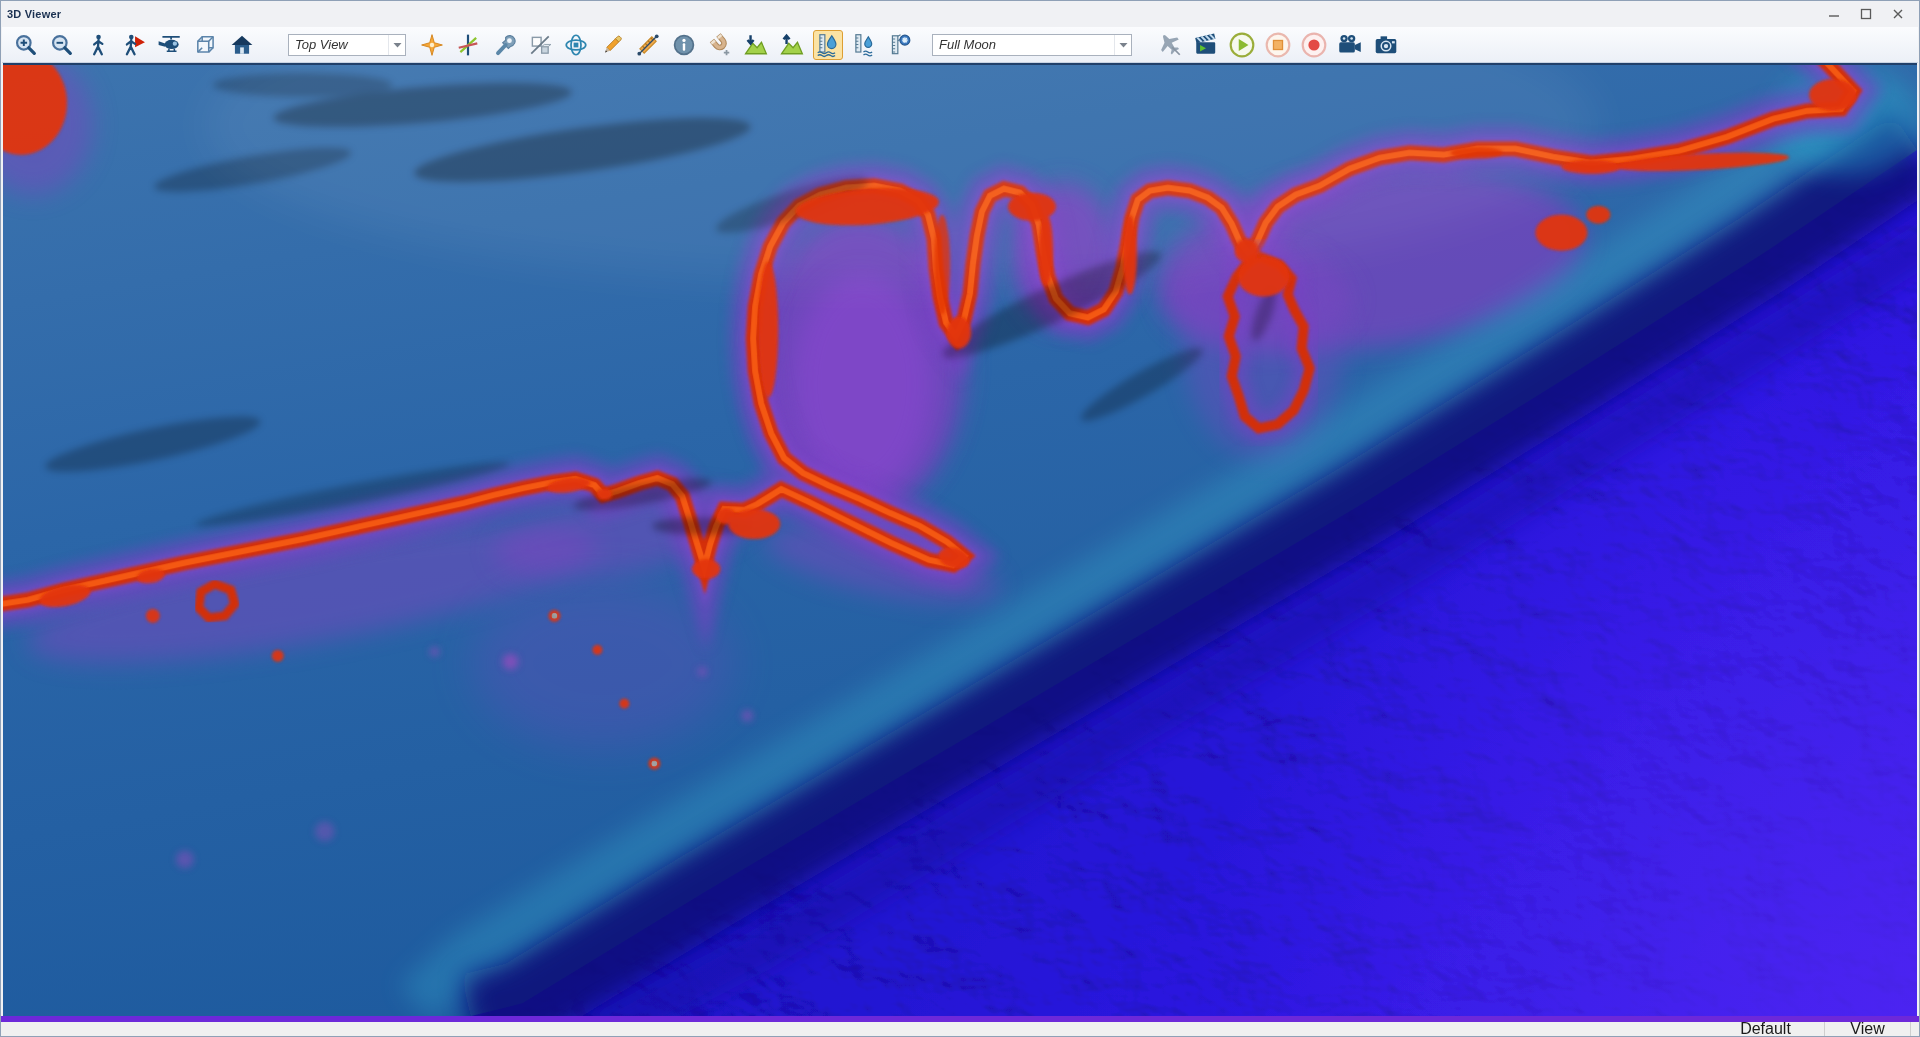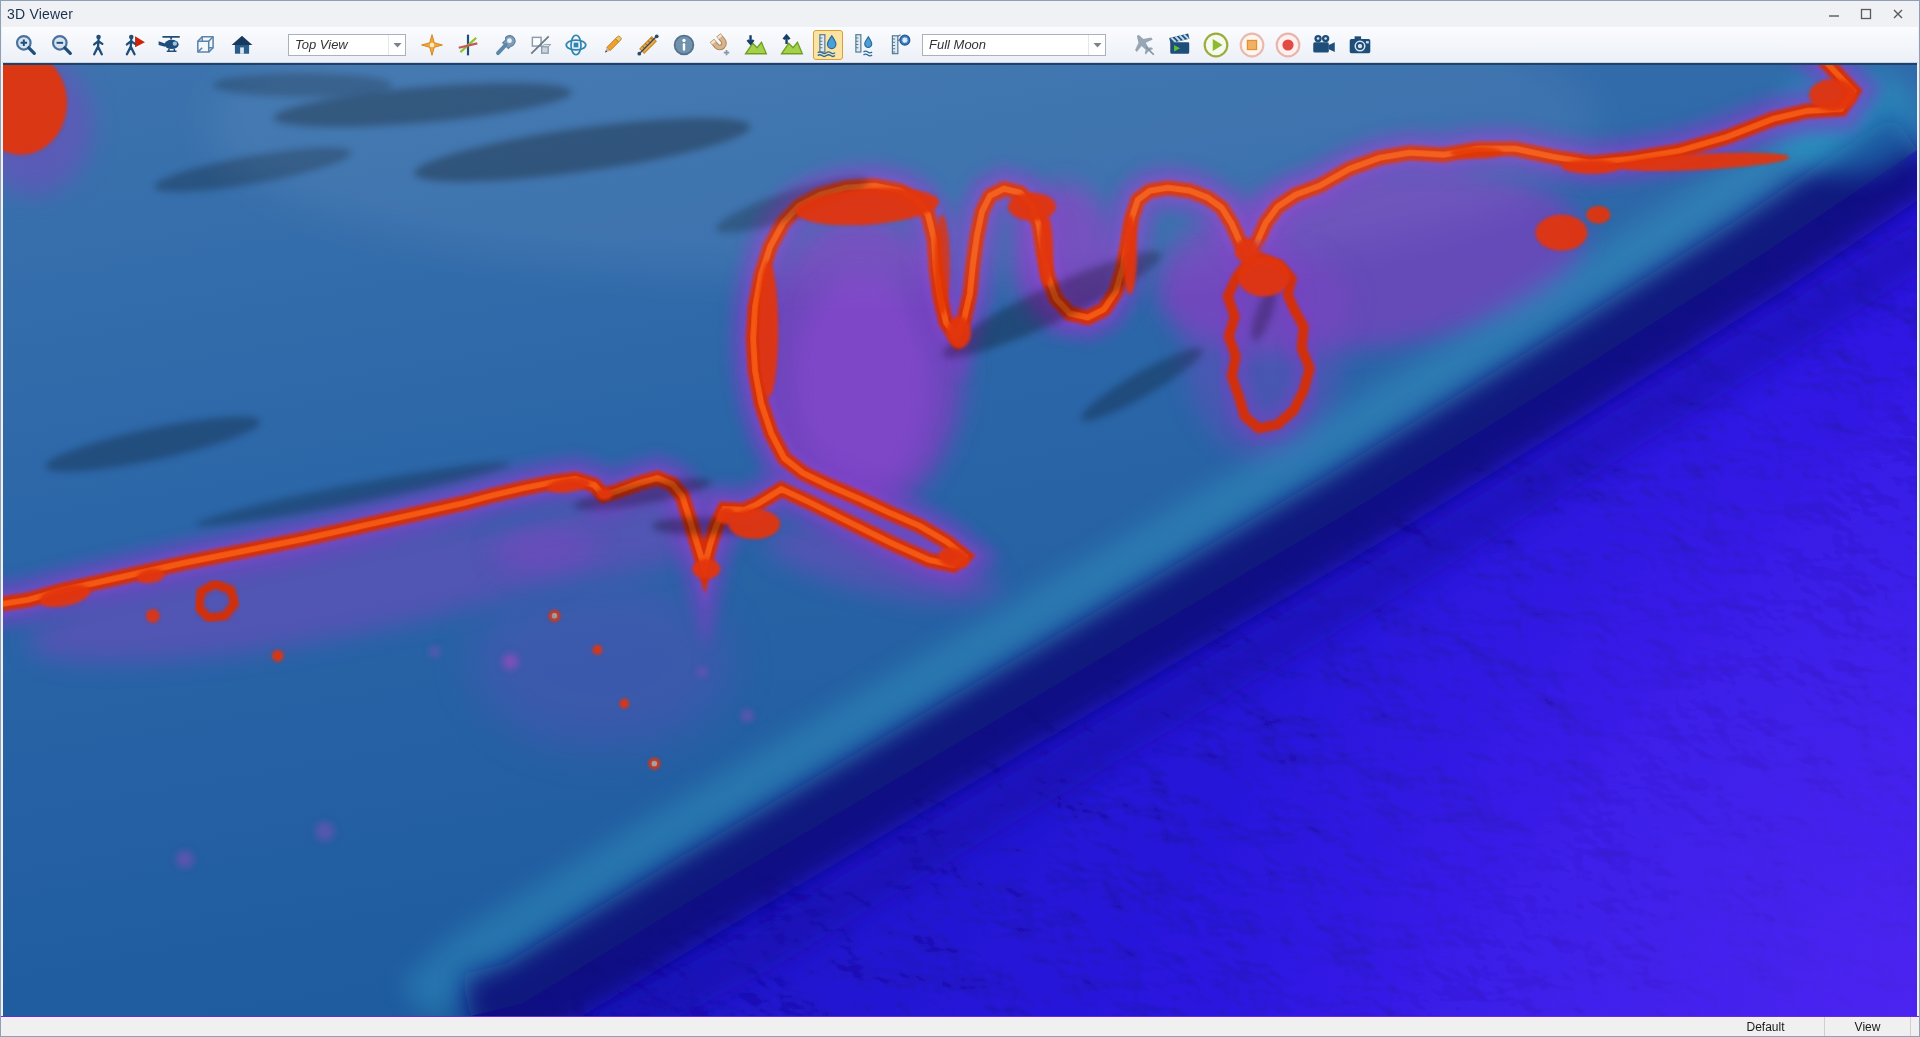--- a/index.html
+++ b/index.html
@@ -8,21 +8,21 @@
     position:relative;width:1920px;height:1037px;
     background:#f0f1f4;border:1px solid #8fa0b6;overflow:hidden;
     font-family:"Liberation Sans",sans-serif;
   }
   
   .titlebar{
     position:absolute;top:0;left:0;right:0;height:26px;
     display:flex;align-items:center;padding:0 6px;
     background:#f0f1f4;
   }
-  .title-text{font-size:14px;font-weight:normal;color:#1a3050;letter-spacing:.2px;text-align:right;}
+  .title-text{font-size:11px;font-weight:bold;color:#1a3050;letter-spacing:.2px;text-align:right;}
   .win-controls{margin-left:auto;display:flex;align-items:center;gap:18px;padding-right:8px;}
   .win-btn{width:14px;height:14px;display:flex;align-items:center;justify-content:center;cursor:default;background:none;border:none;padding:0;}
   .win-btn svg{display:block;}
   
   .toolbar{
     position:absolute;top:26px;left:1px;right:1px;height:36px;
     display:flex;align-items:center;padding:0 6px;
     background:linear-gradient(#fbfcfe,#ecf0f7);
     border-bottom:1px solid #c9d3e2;
   }
@@ -31,35 +31,35 @@
     background:none;border:1px solid transparent;border-radius:3px;padding:0;margin:0 3px;
   }
   .tbi.selected{background:#fbe3a4;border-color:#dd9f33;}
   .tbi svg{display:block;}
   .combo{
     height:22px;background:#fff;border:1px solid #a9b1bd;
     display:flex;align-items:center;margin:0 8px;
     font-size:13px;color:#333;padding-left:6px;position:relative;font-style:italic;
   }
   .combo-view{width:118px;margin-left:28px;}
-  .combo-env{width:184px;margin-left:4px;}
+  .combo-env{width:200px;margin-left:14px;}
   .combo-text{flex:1;white-space:nowrap;overflow:hidden;}
   .combo-arrow{width:17px;height:100%;display:flex;align-items:center;justify-content:center;border-left:1px solid #e4e7ec;}
   .gap-md{width:12px;}
   
   .viewport{
     position:absolute;top:62px;left:2px;right:2px;bottom:20px;
     background:#2b66a8;border-top:2px solid #21406a;overflow:hidden;
   }
   .viewport svg{display:block;width:100%;height:100%;}
   
   .statusbar{
     position:absolute;left:0;right:0;bottom:0;height:20px;
-    background:#f0f0f0;border-top:1px solid #6d28d9;
-    display:flex;align-items:center;font-size:12px;color:#1a1a1a;
+    background:#f0f0f0;border-top:6px solid #6d28d9;
+    display:flex;align-items:center;font-size:16px;color:#1a1a1a;
   }
   .sb-spacer{flex:1;}
   .sb-panel{height:100%;display:flex;align-items:center;justify-content:center;border-right:1px solid #cfcfcf;}
   .sb-default{width:118px;}
   .sb-view{width:86px;}
   .sb-end{width:8px;}
 </style>
 </head>
 <body>
 

